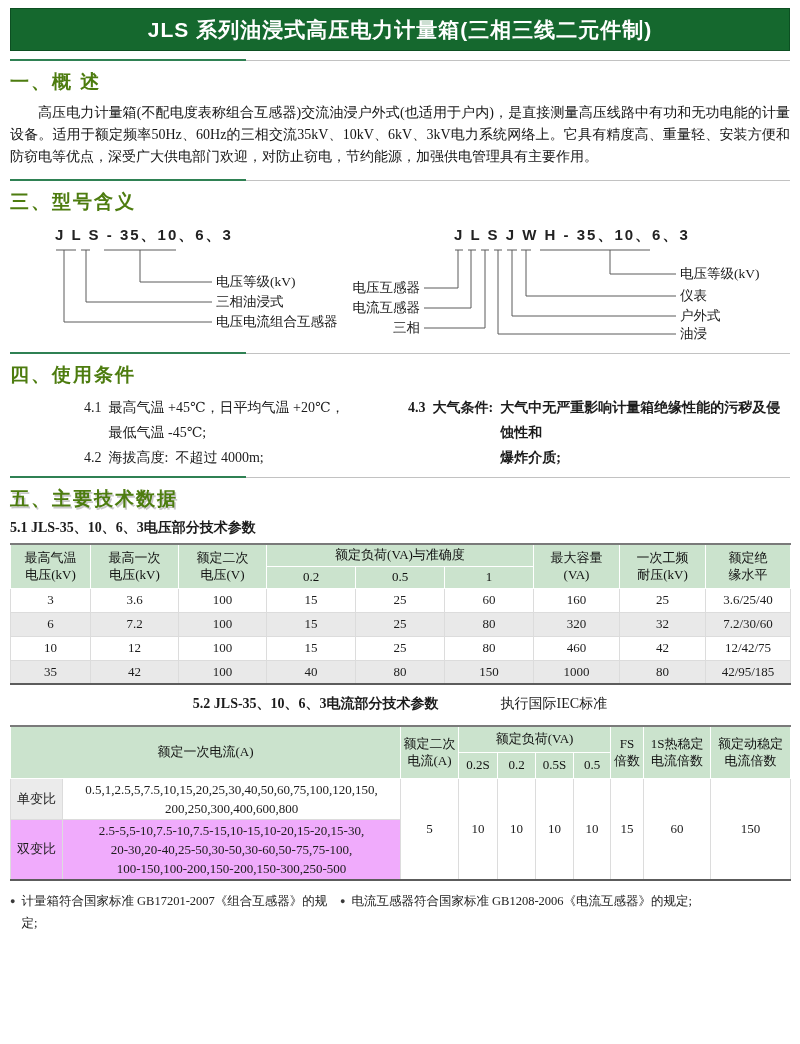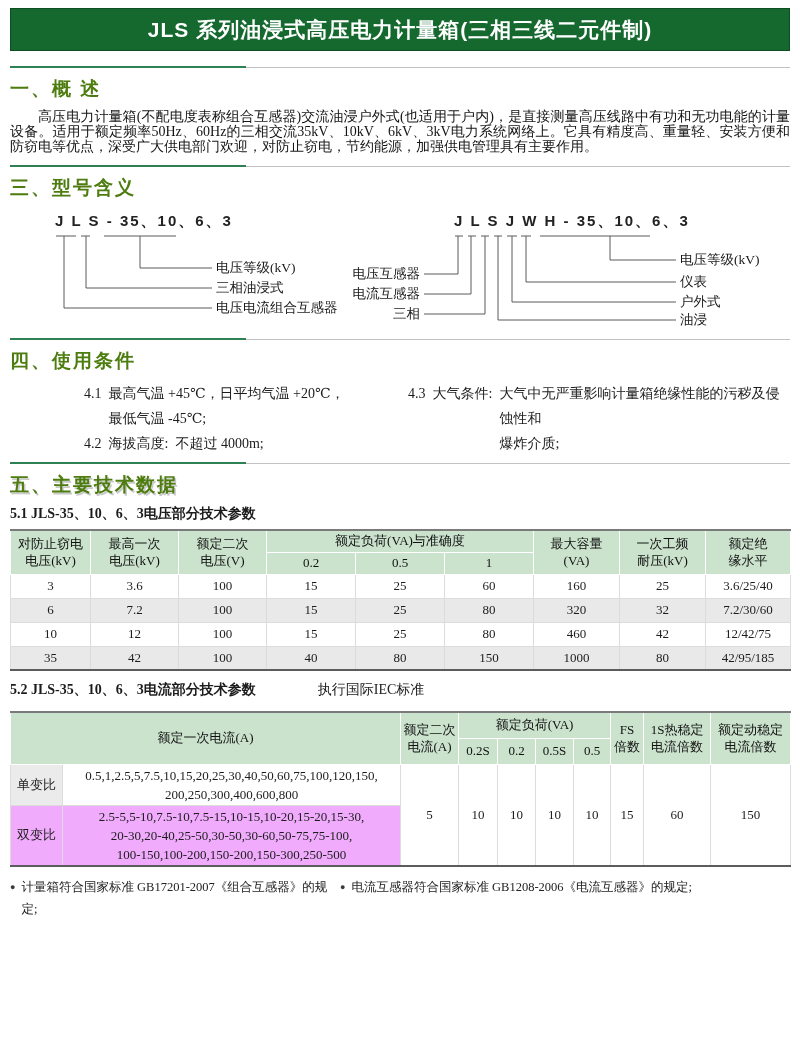--- a/index.html
+++ b/index.html
@@ -6,64 +6,64 @@
   html,body { width:800px; }
   body {
     width:800px; height:1044px; overflow:hidden; background:#ffffff;
     font-family:"Liberation Serif","DejaVu Serif",serif; color:#1c1c1c;
   }
   .page { padding:8px 10px 0 10px; width:800px; }
 
   
   .banner {
     height:43px; background:#15682e; border:1px solid #0d4f22;
-    display:flex; align-items:center; justify-content:center; margin-bottom:15px;
+    display:flex; align-items:center; justify-content:center; margin-bottom:8px;
   }
   .banner h1 {
     color:#ffffff; font-size:21px; font-weight:bold; letter-spacing:1px;
     font-family:"Liberation Sans","DejaVu Sans",sans-serif;
   }
 
   
   .divider { position:relative; height:3px; margin-bottom:7px; }
   .divider::before { content:""; position:absolute; left:0; top:0; width:236px; height:2px; background:#2f8153; }
   .divider::after  { content:""; position:absolute; left:236px; top:1px; right:0; height:1px; background:#c2c2c2; }
   .sec-h {
     font-family:"Liberation Sans","DejaVu Sans",sans-serif;
     color:#4d7c0f; font-size:19px; font-weight:bold; letter-spacing:2px; margin-bottom:7px;
   }
   .sec-h.shadow { text-shadow:1.5px 1.5px 0 #c9c9c9; }
   .para {
-    font-size:14px; line-height:15px; text-align:justify; text-indent:2em;
+    font-size:14px; line-height:22px; text-align:justify; text-indent:2em;
     color:#141414; margin-bottom:11px;
   }
 
   
   .diagram { position:relative; height:126px; margin:2px 0 4px 0; }
   .diagram svg { position:absolute; left:0; top:0; }
   .dcode {
     position:absolute; font-family:"Liberation Sans","DejaVu Sans",sans-serif;
     font-size:15px; font-weight:600; letter-spacing:2px; color:#222; white-space:nowrap;
   }
   .dlabel { position:absolute; font-size:13.5px; color:#191919; line-height:16px; white-space:nowrap; }
   .dlabel.r { text-align:right; }
 
   
   .conds { display:grid; grid-template-columns:390px 390px; margin:4px 0 6px 0; }
   .cond-col.left { padding-left:74px; }
-  .cond-col.right { padding-left:8px; }
+  .cond-col.right { padding-left:8px;font-weight:bold; }
   .cond { display:flex; font-size:14px; line-height:25px; }
   .cnum { margin-right:7px; }
   .ctitle { margin-right:7px; white-space:nowrap; }
   .ctitle:empty { display:none; margin:0; }
   .ctext { white-space:pre-line; }
 
   
   .tcaption { font-size:14px; font-weight:bold; margin:2px 0 6px 0; }
-  .tcap-row { display:flex; align-items:baseline; margin:8px 0 6px 0; }
+  .tcap-row { display:flex; align-items:baseline; margin:8px 0 6px 0;justify-content:center; }
   .tcap-note { font-size:14px; margin-left:62px; font-weight:normal; }
   table.dtable {
     width:780px; border-collapse:collapse; table-layout:fixed;
     border-top:2px solid #7a7a7a; border-bottom:2px solid #5c5c5c;
     font-size:13px; text-align:center; margin-bottom:4px;
   }
   .dtable th {
     background:#cbe3cd; border:1px solid #ffffff; font-weight:normal;
     height:22px; padding:1px 2px; color:#111;
   }
@@ -178,21 +178,21 @@
           <col style="width:88px">
         <col style="width:89px">
           <col style="width:89px">
           <col style="width:89px">
         <col style="width:86px">
           <col style="width:86px">
           <col style="width:85px">
       </colgroup>
       <thead>
         <tr>
-          <th rowspan="2" class="ml">对防止窃电
+          <th rowspan="2" class="ml">最高气温
 电压(kV)</th>
           <th rowspan="2" class="ml">最高一次
 电压(kV)</th>
           <th rowspan="2" class="ml">额定二次
 电压(V)</th>
           <th colspan="3">额定负荷(VA)与准确度</th>
           <th rowspan="2" class="ml">最大容量
 (VA)</th>
           <th rowspan="2" class="ml">一次工频
 耐压(kV)</th>

